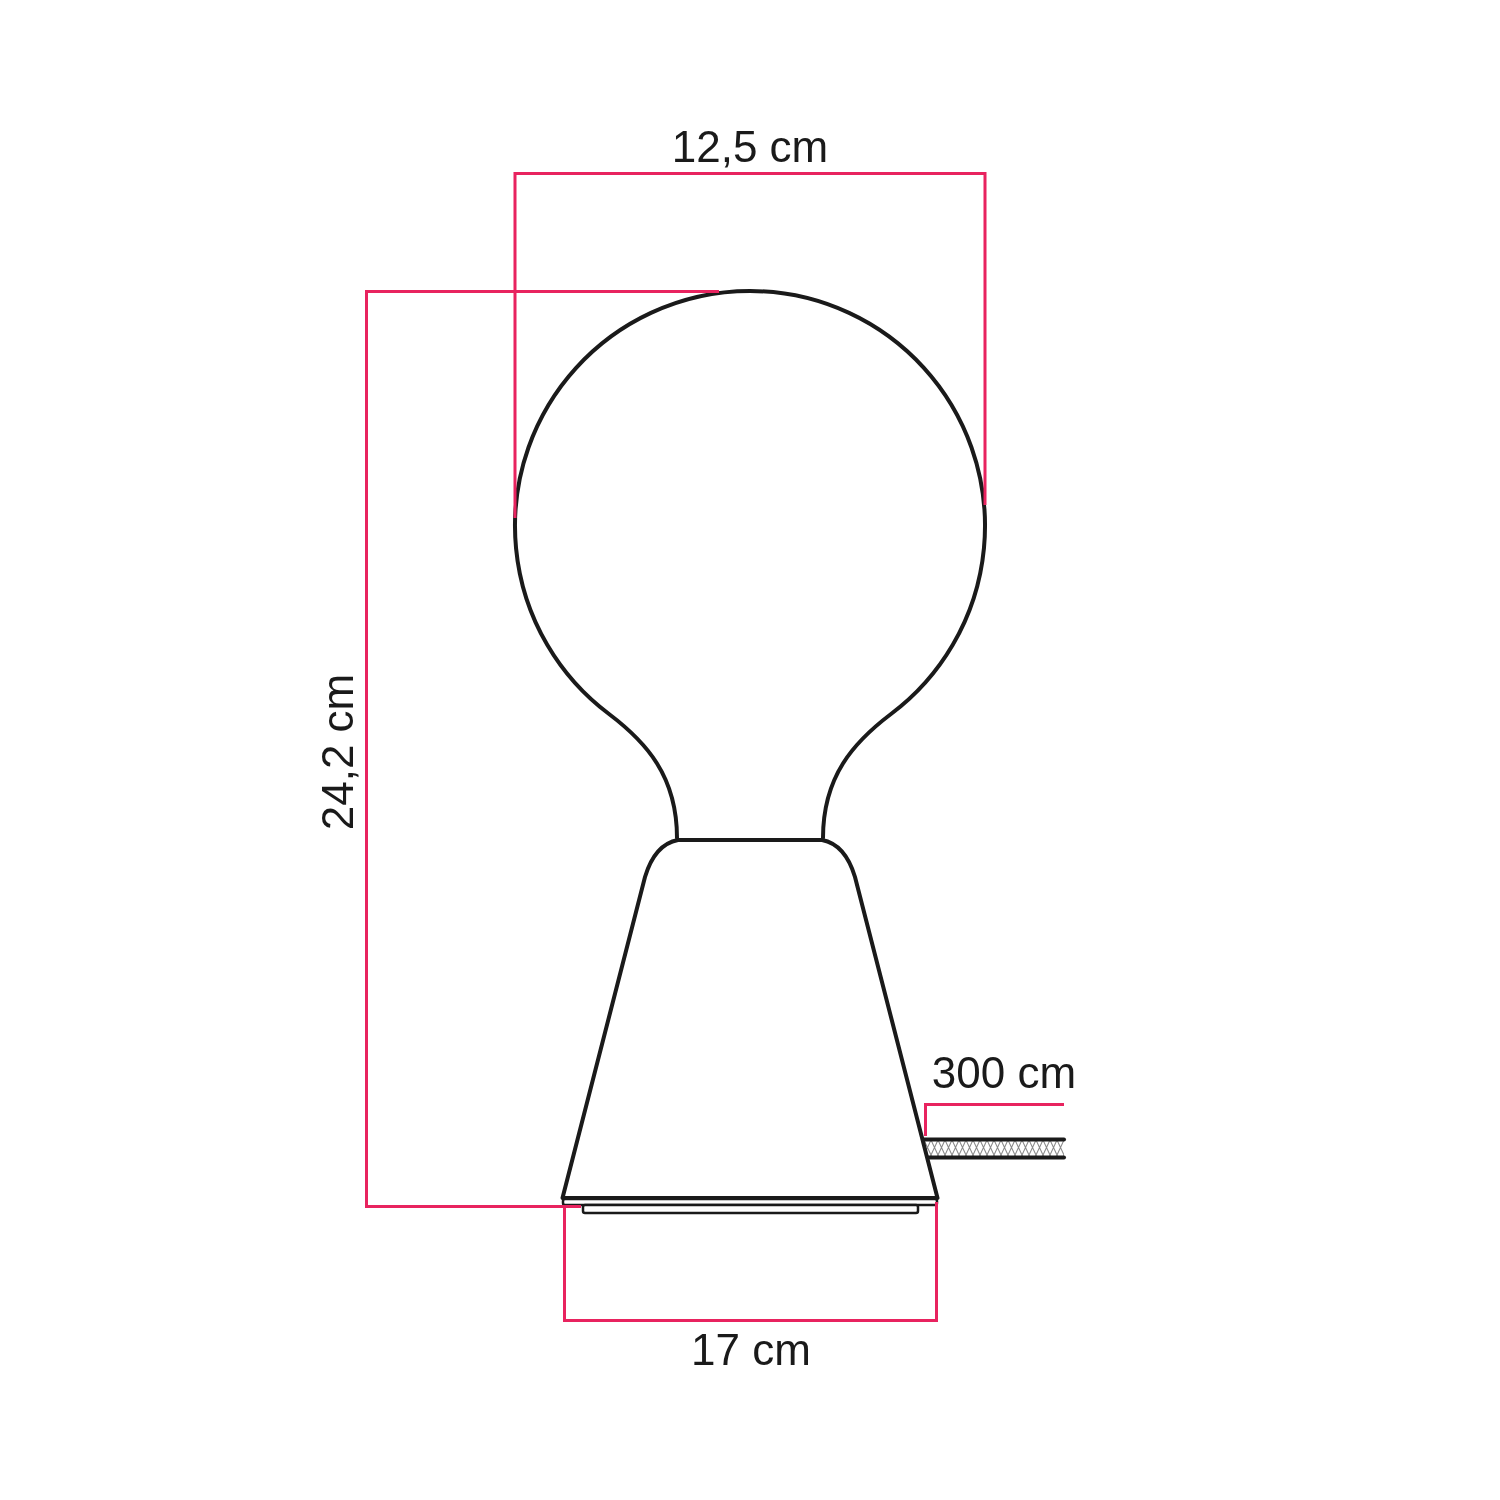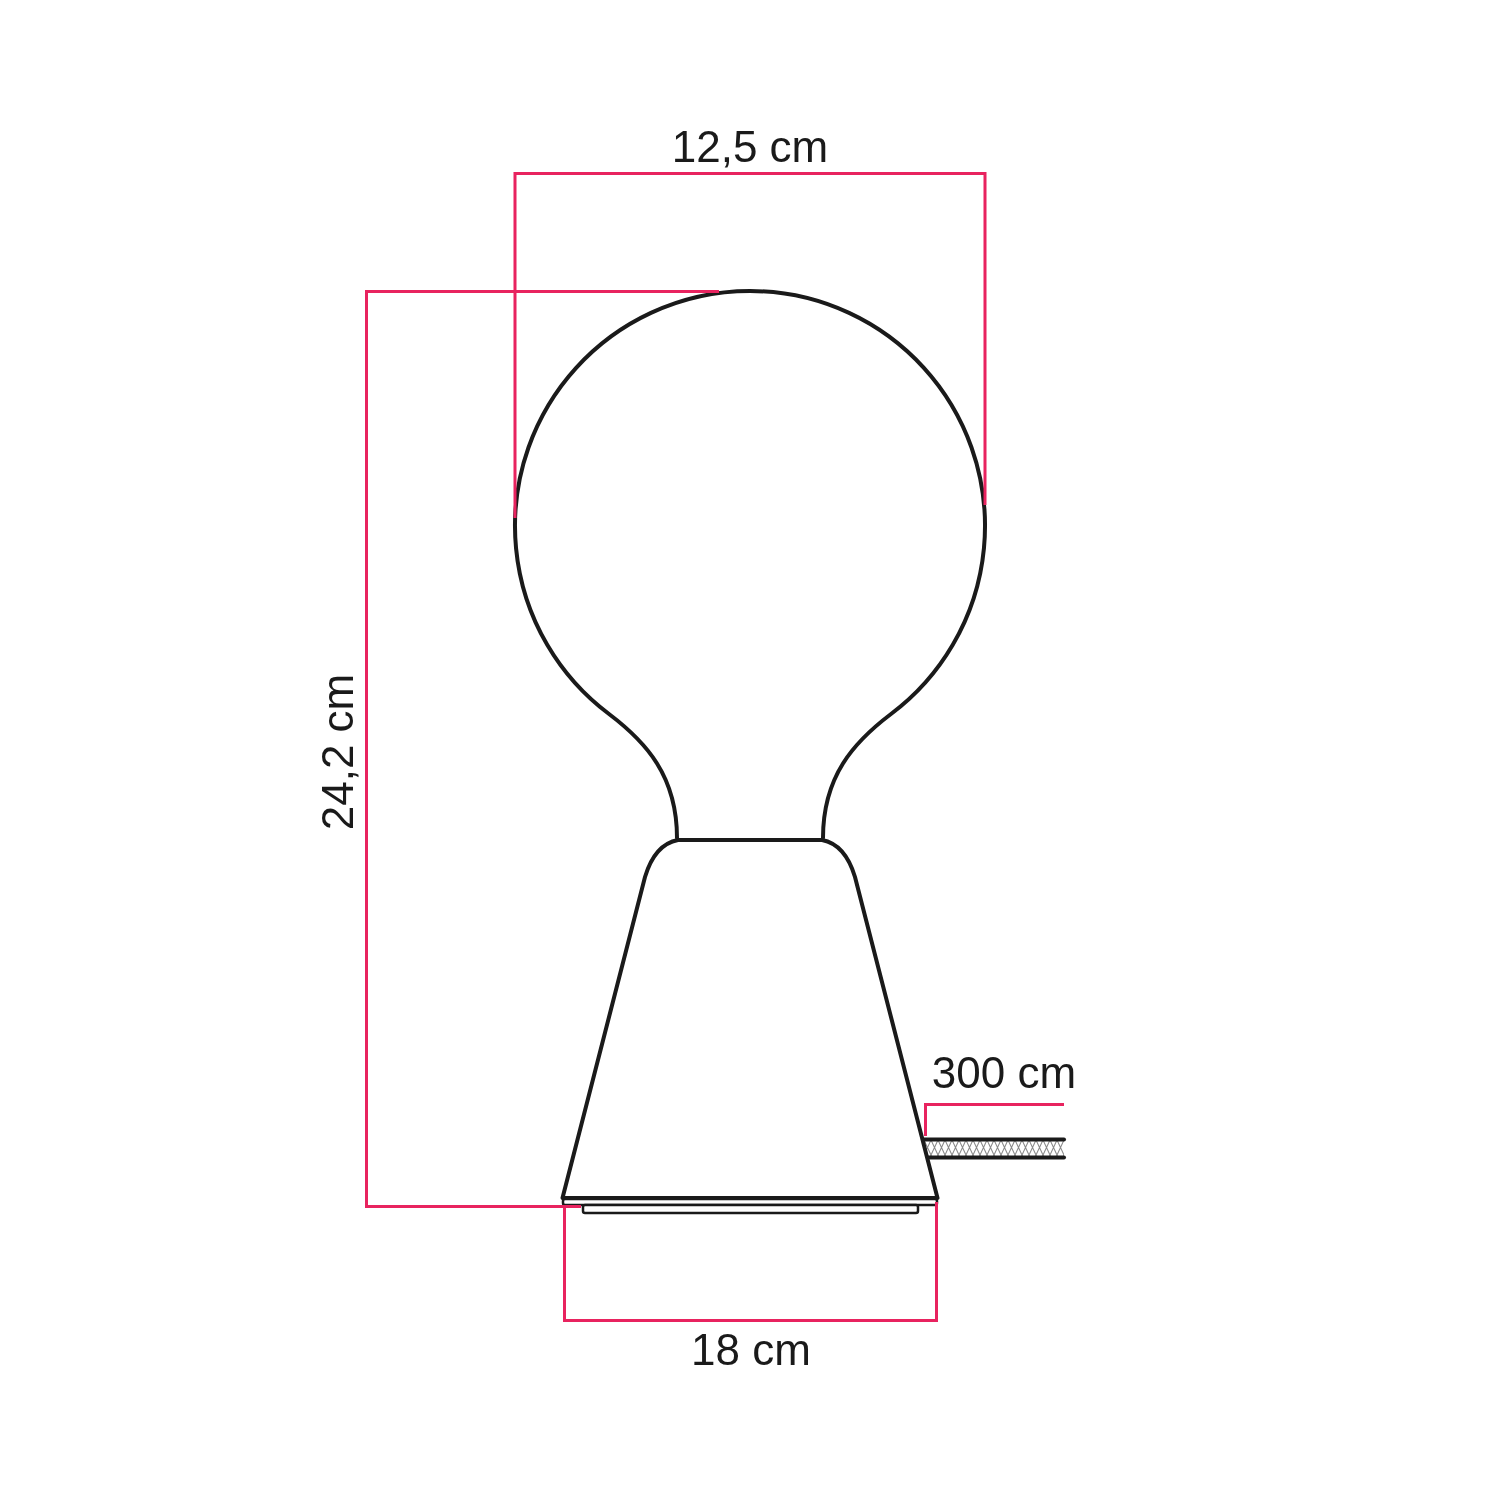--- a/index.html
+++ b/index.html
@@ -67,15 +67,15 @@
       <path d="M 925.5 1136 L 925.5 1104.5 L 1064 1104.5"></path>
     </g>
   </svg>
 
   <div class="dim-label" style="left:750px; top:147px;">12,5 cm</div>
 
   <div class="dim-label rotated" style="left:338px; top:752px;">24,2 cm</div>
 
   <div class="dim-label" style="left:1004px; top:1073px;">300 cm</div>
 
-  <div class="dim-label" style="left:751px; top:1350px;">18 cm</div>
+  <div class="dim-label" style="left:751px; top:1350px;">17 cm</div>
 
 </div>
 
 </body></html>

